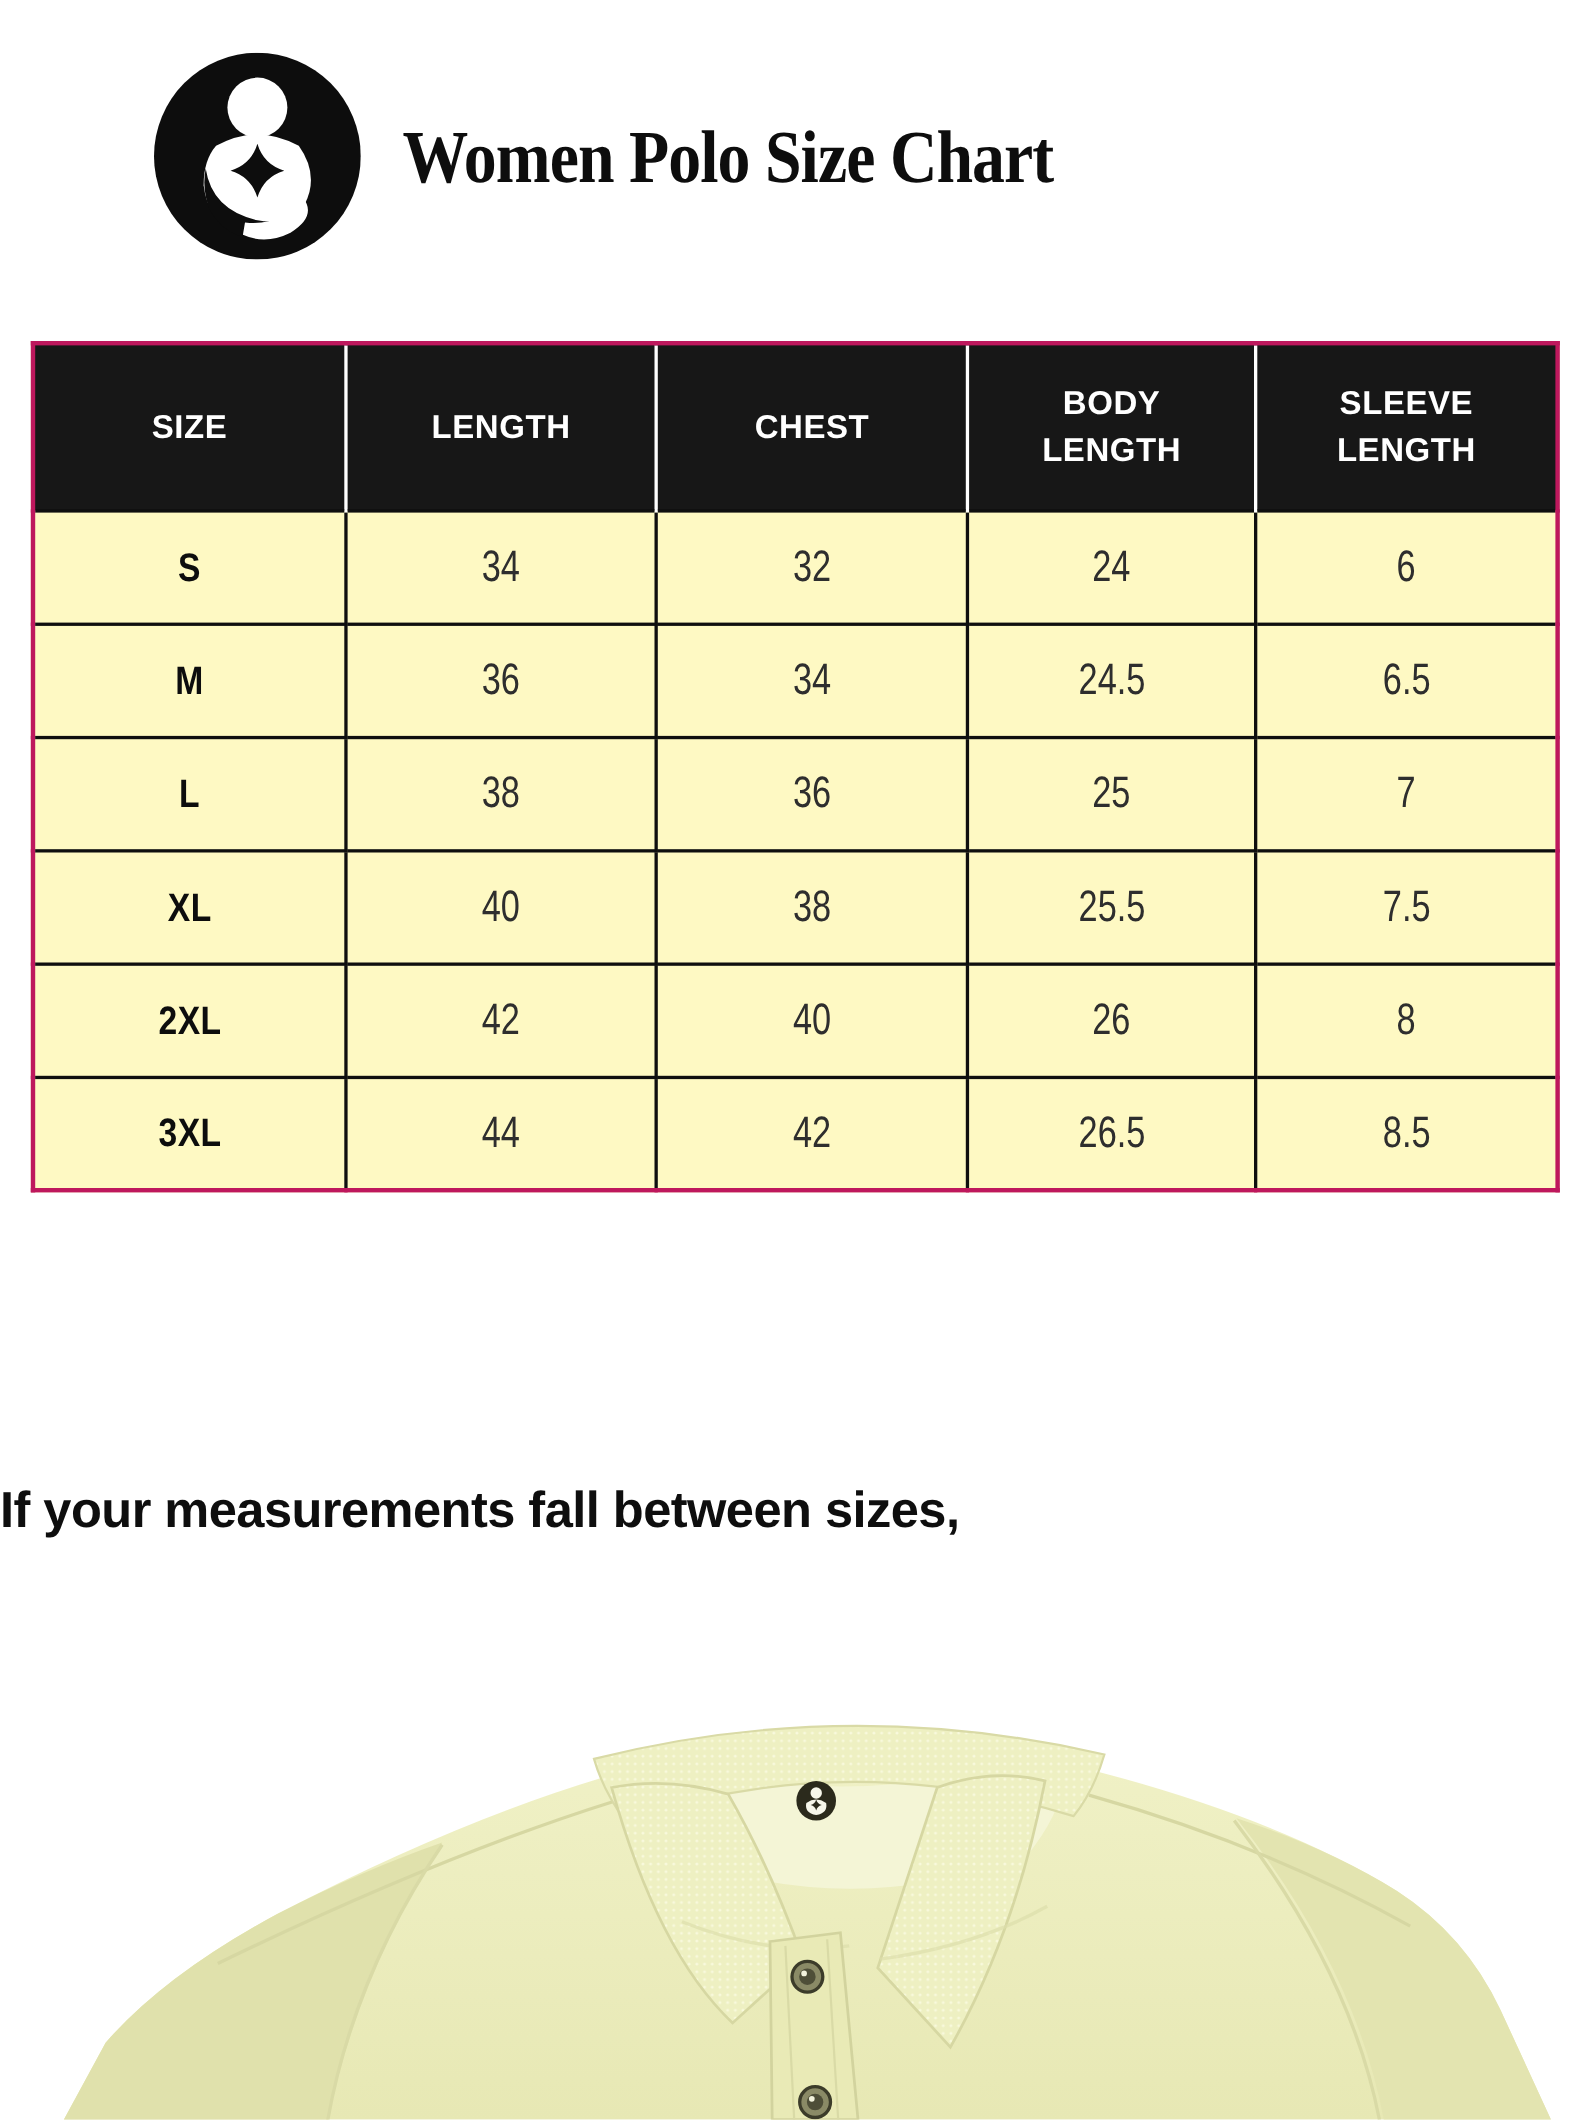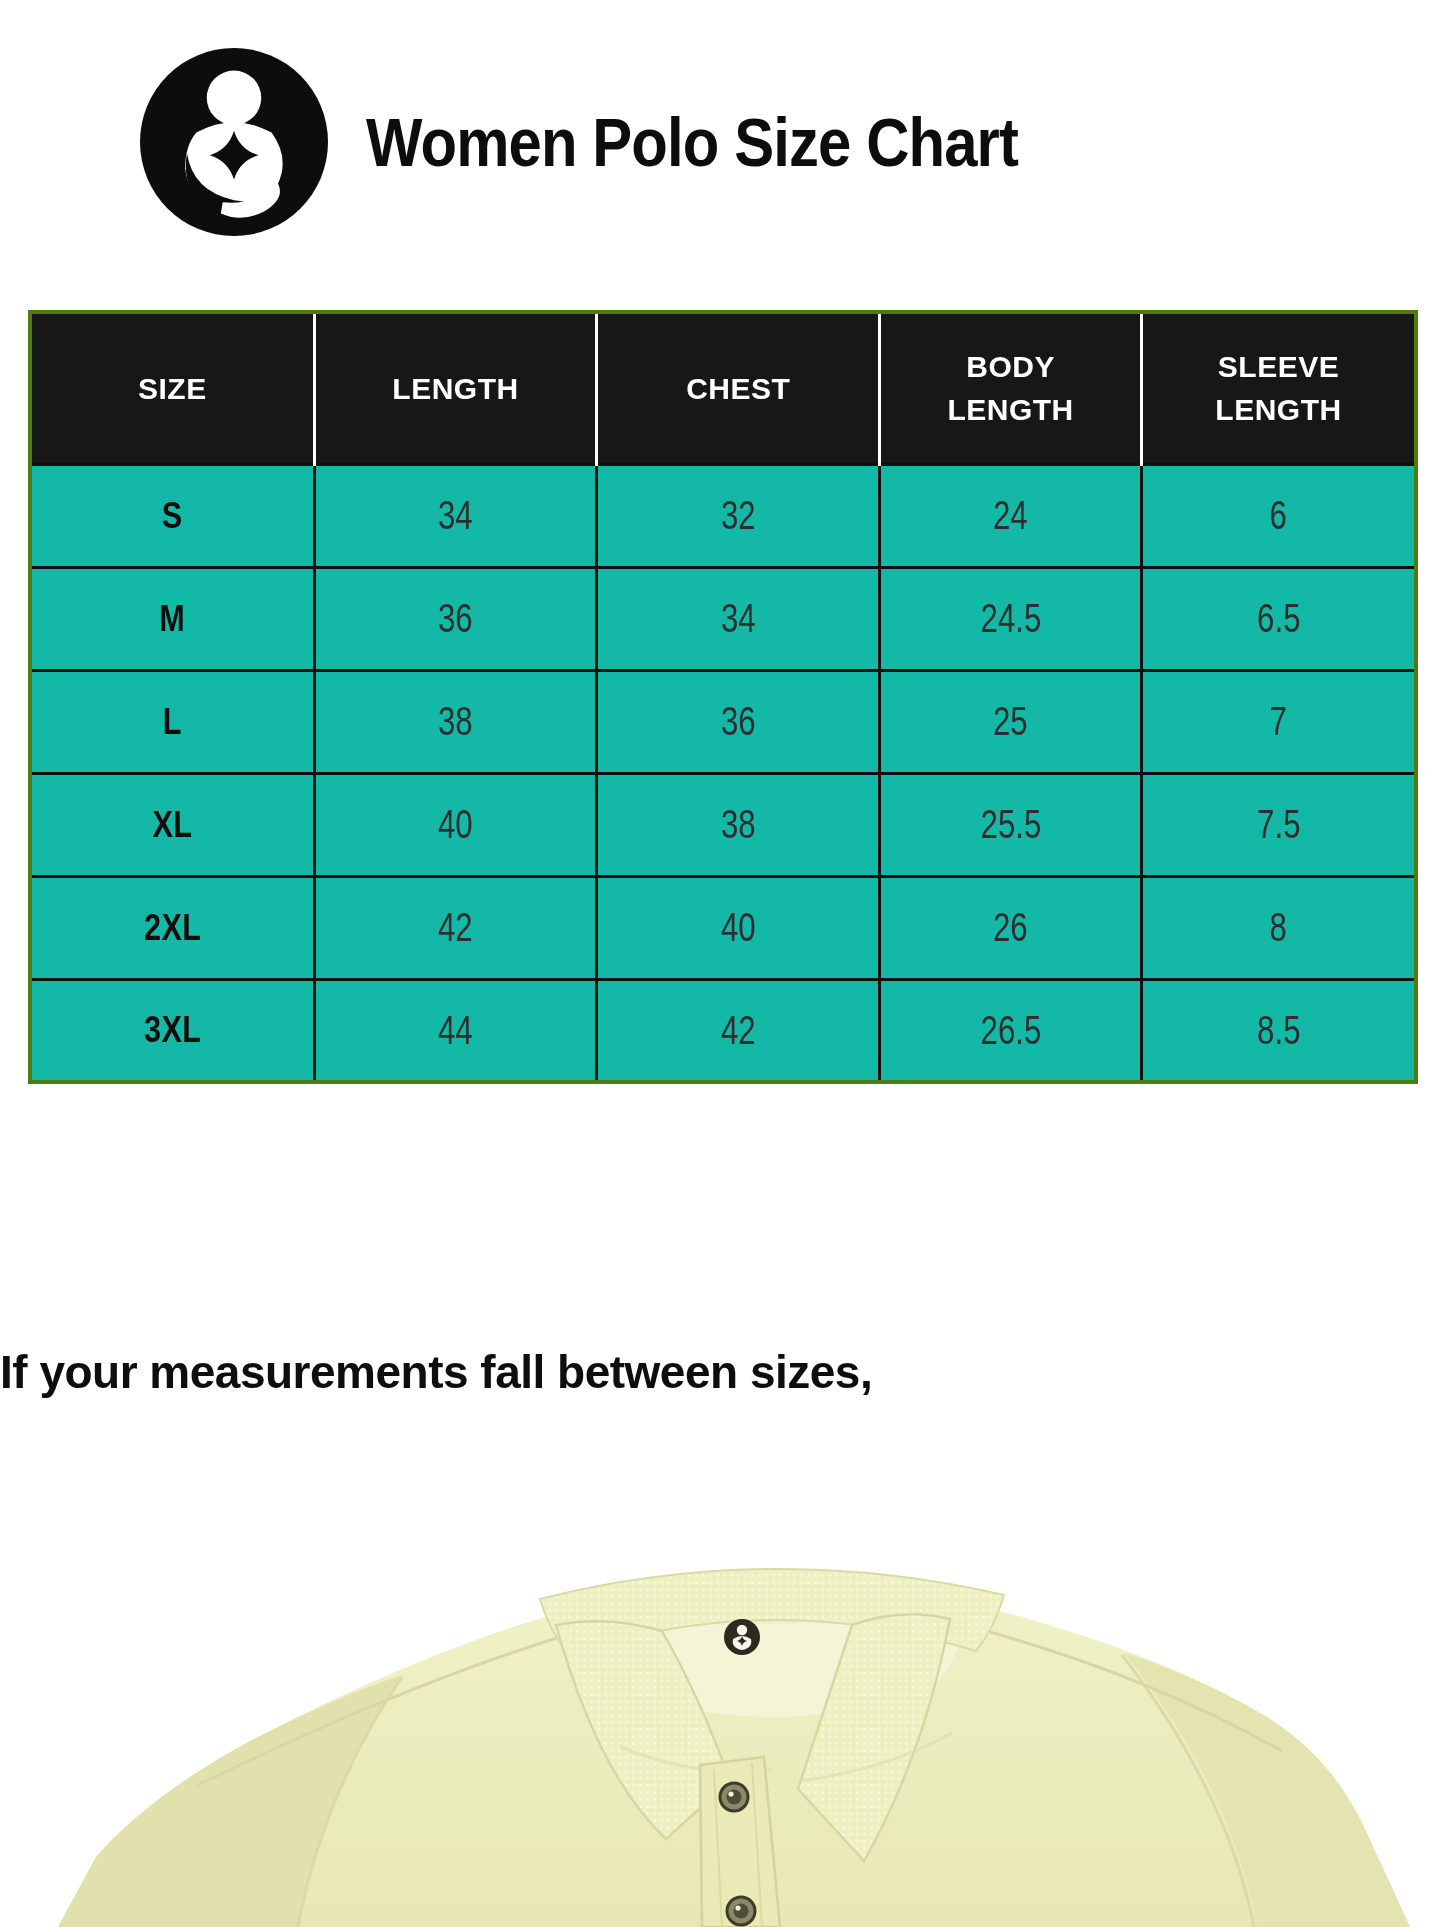--- a/index.html
+++ b/index.html
@@ -13,41 +13,42 @@
     color: #111;
   }
 
   
   .brand-header {
     display: flex;
     align-items: center;
     padding: 44px 0 0 140px;
     gap: 38px;
     height: 240px;
+    font-family: Liberation Serif, serif;
   }
   .brand-logo { width: 188px; height: 188px; flex: 0 0 auto; }
   .page-title {
     margin: 0;
     font-size: 68px;
     font-weight: bold;
     letter-spacing: -1px;
     color: #0d0d0d;
     transform: scaleX(0.88);
     transform-origin: left center;
     white-space: nowrap;
   }
 
   
   .size-table-wrap { position: absolute; left: 28px; top: 310px; width: 1390px; }
   table.size-chart {
     width: 100%;
     border-collapse: collapse;
     table-layout: fixed;
-    border: 4px solid #4d7c0f;
-    background: #14b8a6;
+    border: 4px solid #be185d;
+    background: #fef9c3;
   }
   table.size-chart th {
     background: #171717;
     color: #ffffff;
     font-weight: bold;
     font-size: 30px;
     letter-spacing: 0.5px;
     height: 152px;
     padding: 0 30px;
     line-height: 1.45;

